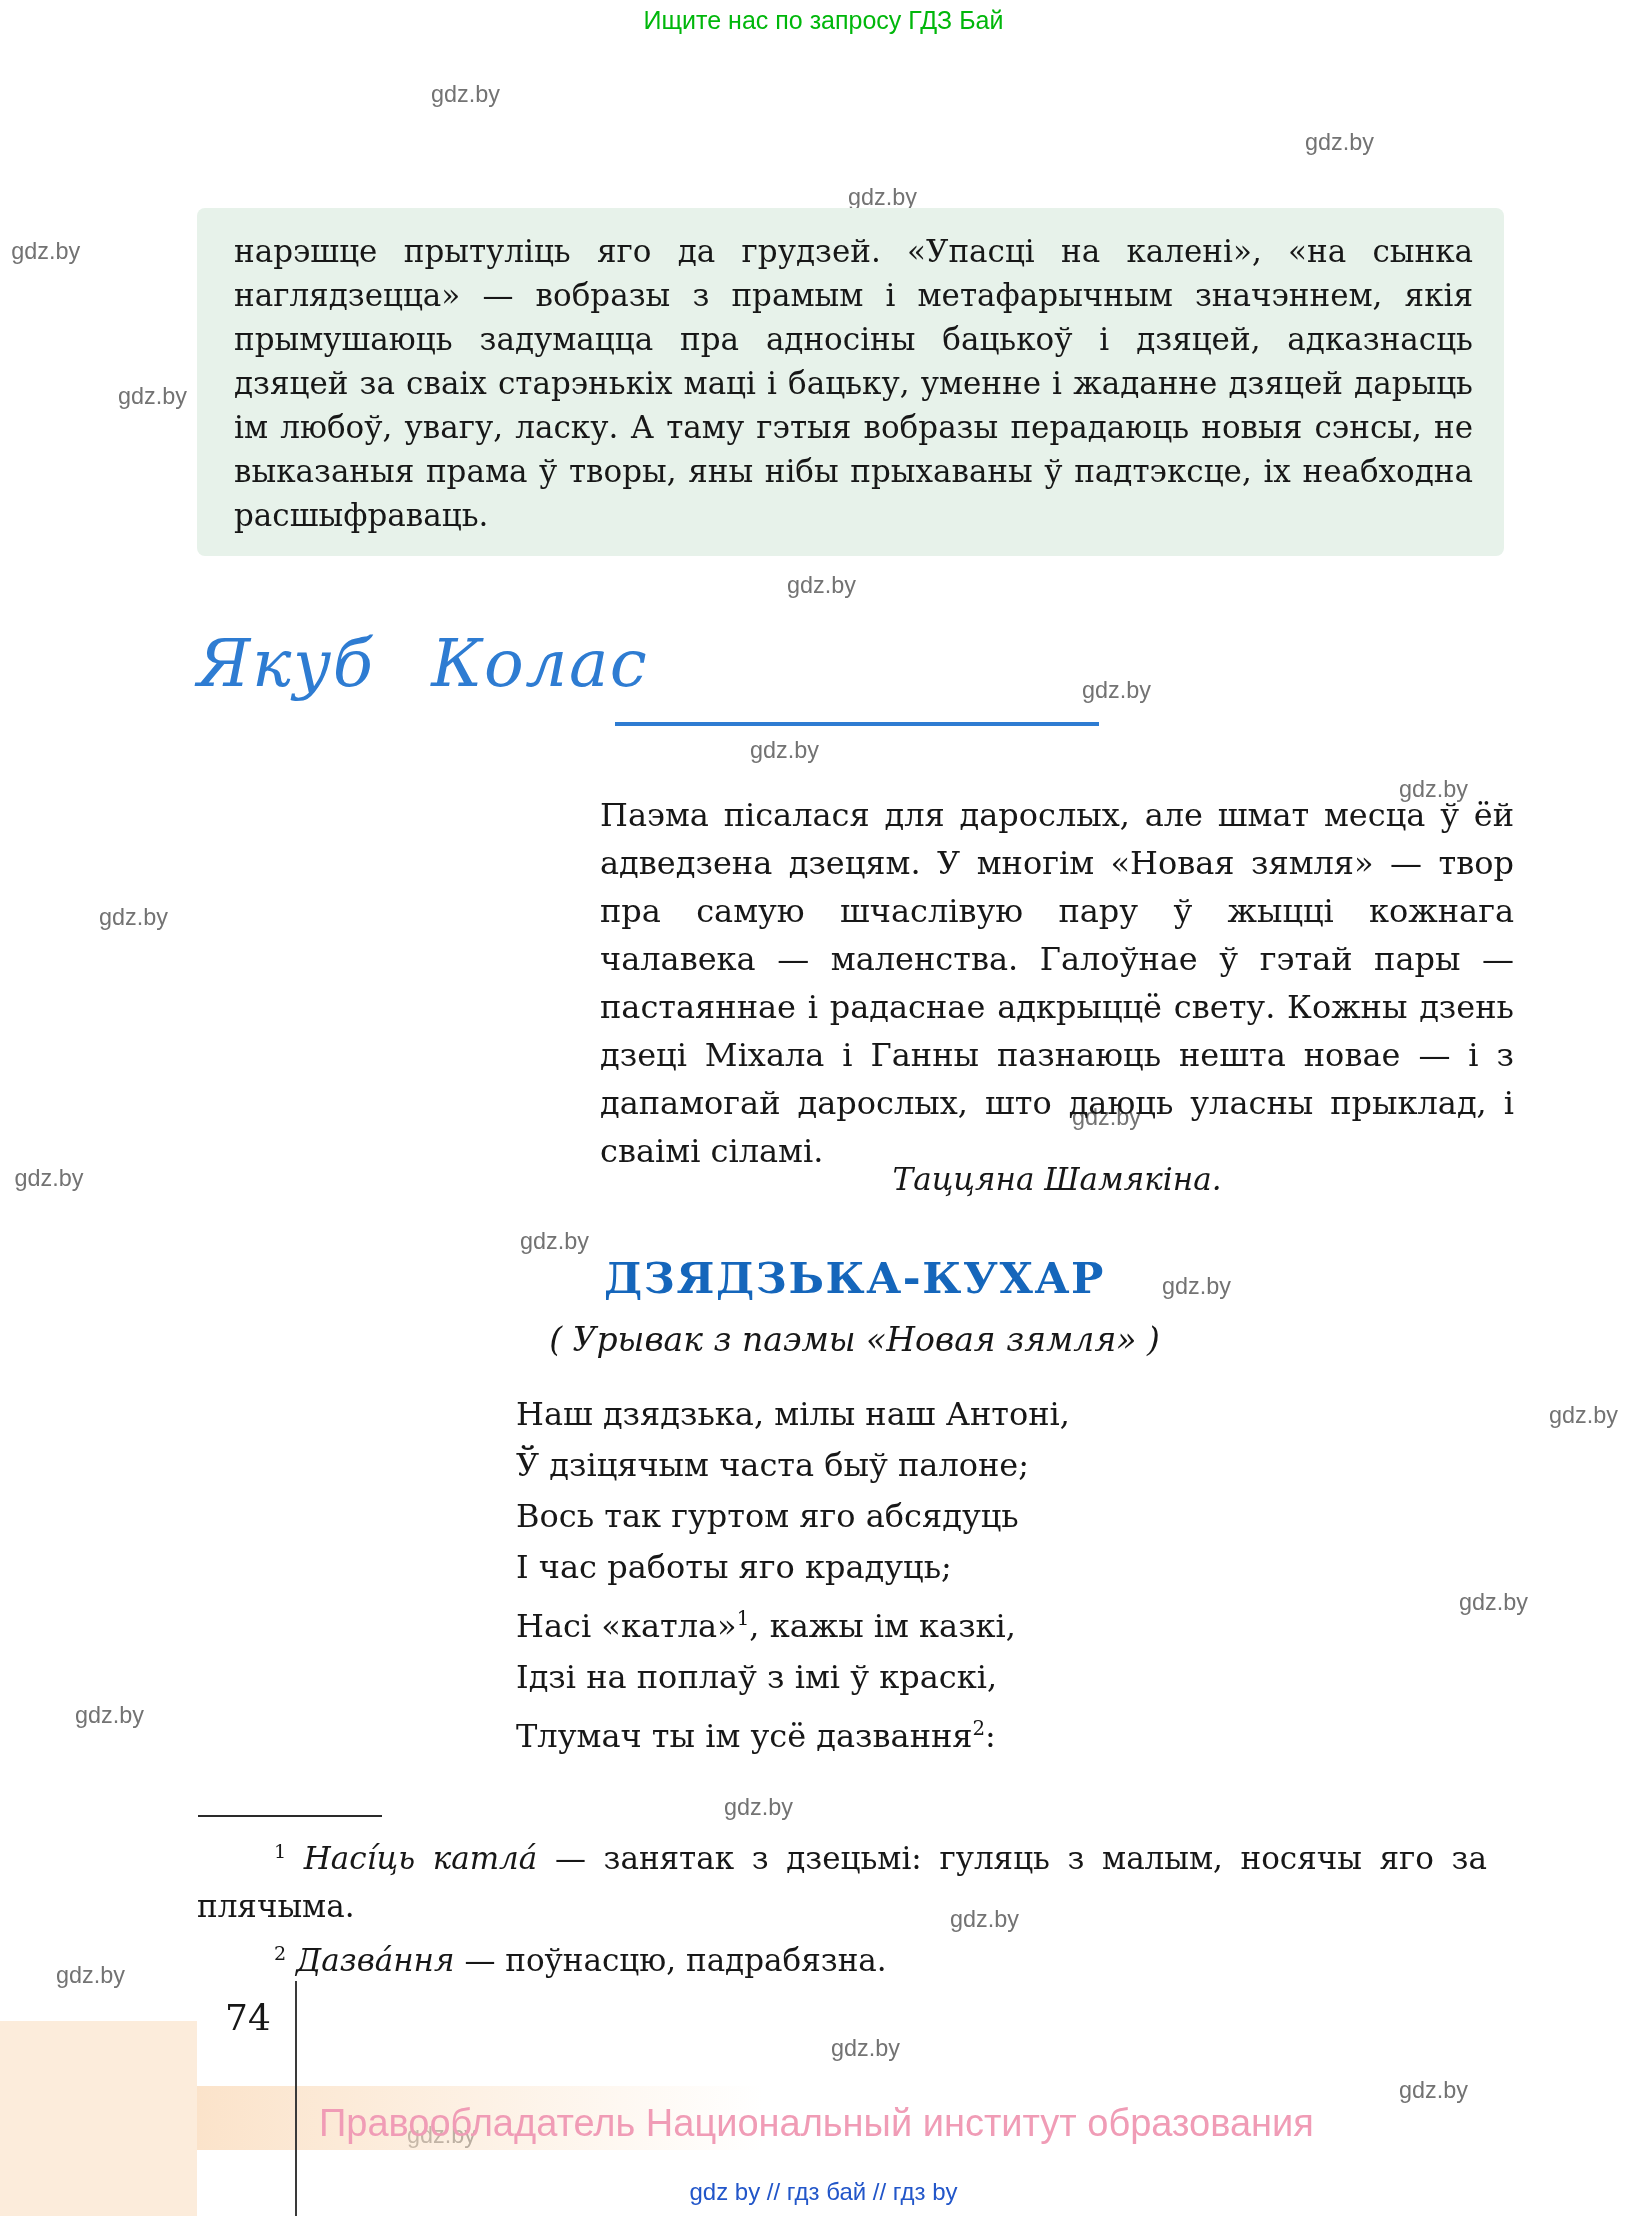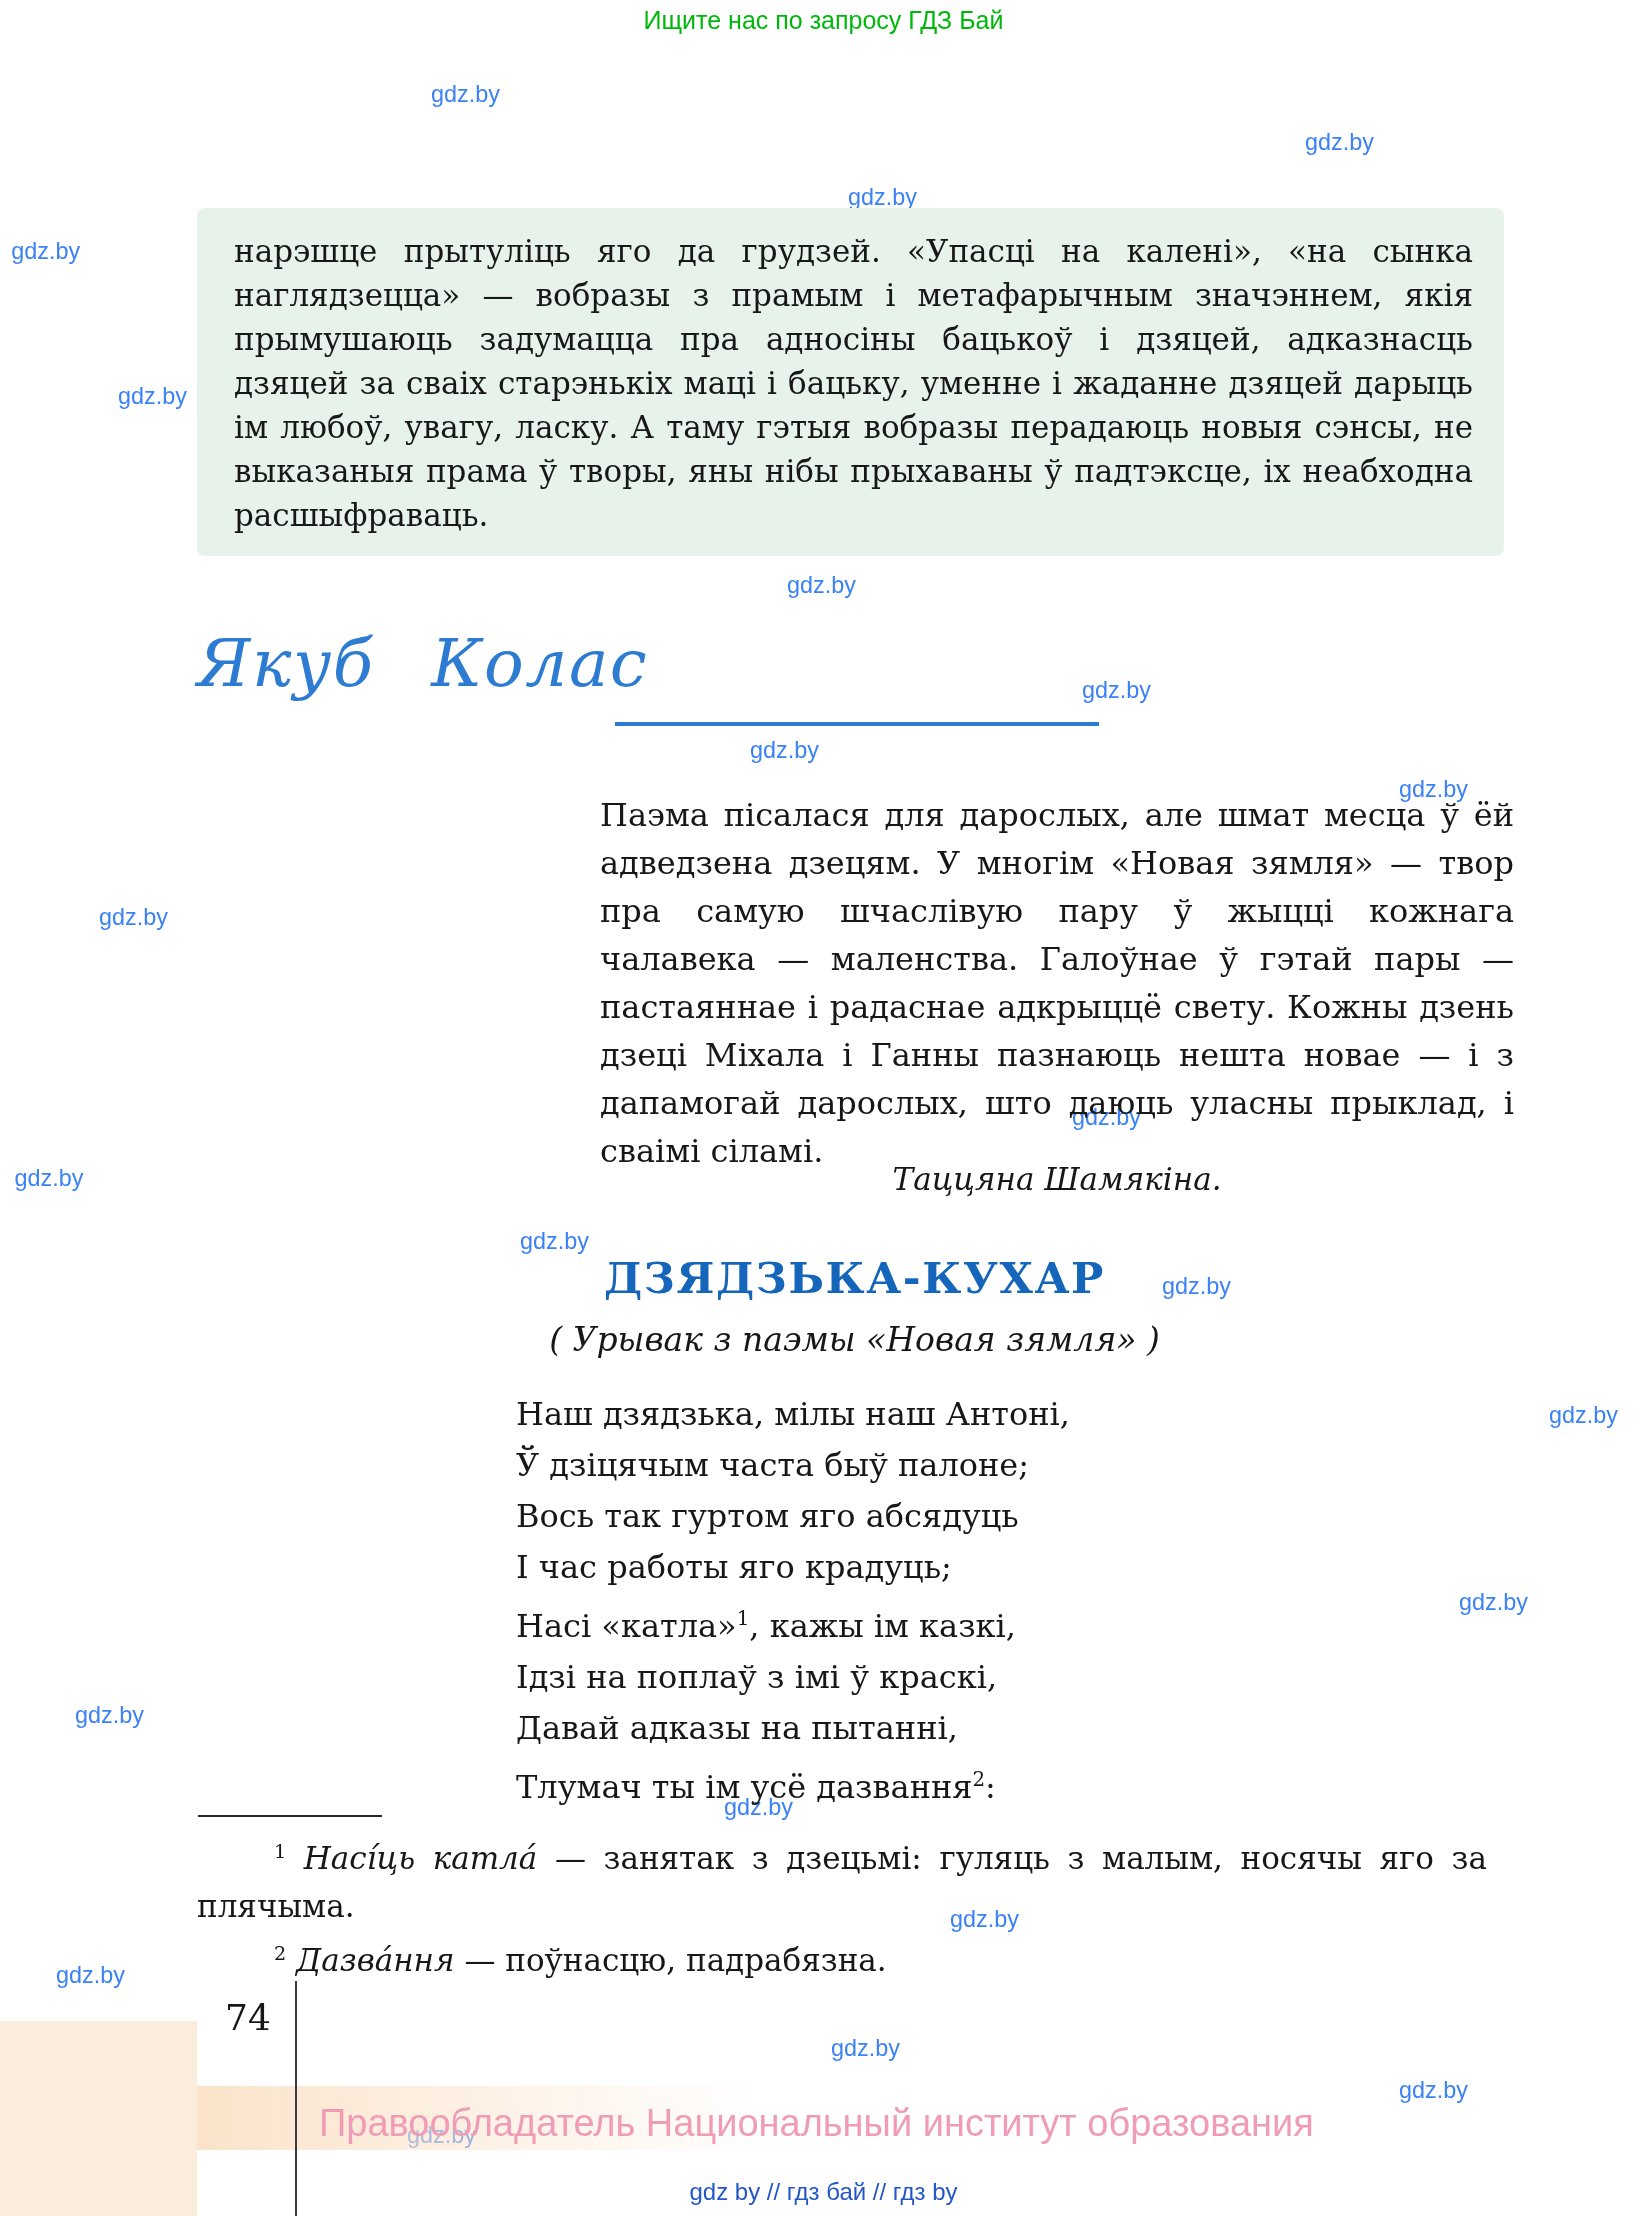--- a/index.html
+++ b/index.html
@@ -9,21 +9,21 @@
     height: 2216px;
     background: #ffffff;
     font-family: "DejaVu Serif", "Liberation Serif", serif;
     color: #171717;
     overflow: hidden;
   }
   .wm {
     position: absolute;
     font-family: "Liberation Sans", "DejaVu Sans", sans-serif;
     font-size: 23.4px;
-    color: #3b82f6;
+    color: #737373;
     white-space: nowrap;
   }
   .top-banner {
     position: absolute;
     top: 6.4px; left: 0; width: 100%;
     text-align: center;
     font-family: "Liberation Sans", "DejaVu Sans", sans-serif;
     font-size: 25px;
     color: var(--banner-green, #00b70b);
   }
@@ -207,21 +207,20 @@
   <div class="poem-title">ДЗЯДЗЬКА-КУХАР</div>
   <div class="poem-subtitle">( Урывак з паэмы «Новая зямля» )</div>
 
   <div class="poem-lines">
       <div class="poem-line">Наш дзядзька, мілы наш Антоні,</div>
       <div class="poem-line">Ў дзіцячым часта быў палоне;</div>
       <div class="poem-line">Вось так гуртом яго абсядуць</div>
       <div class="poem-line">І час работы яго крадуць;</div>
       <div class="poem-line">Насі «катла»<sup>1</sup>, кажы ім казкі,</div>
       <div class="poem-line">Ідзі на поплаў з імі ў краскі,</div>
-      <div class="poem-line">Давай адказы на пытанні,</div>
       <div class="poem-line">Тлумач ты ім усё дазвання<sup>2</sup>:</div>
     </div>
 
   <div class="footnote-rule"></div>
   <div class="footnotes">
       <p><sup>1</sup> <i class="term">Насі́ць катла́</i> — занятак з дзецьмі: гуляць з малым, носячы яго за плячыма.</p>
       <p><sup>2</sup> <i class="term">Дазва́ння</i> — поўнасцю, падрабязна.</p>
     </div>
 
   <div class="peach-left"></div>

